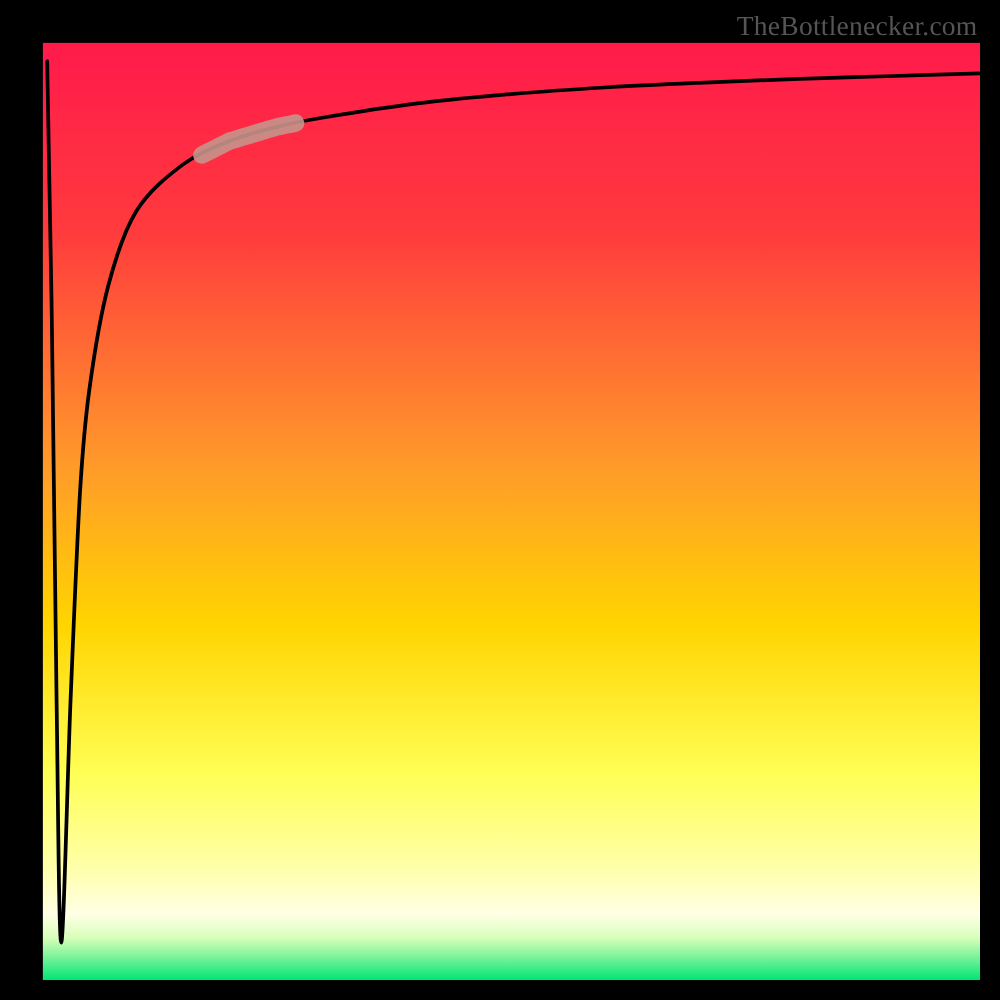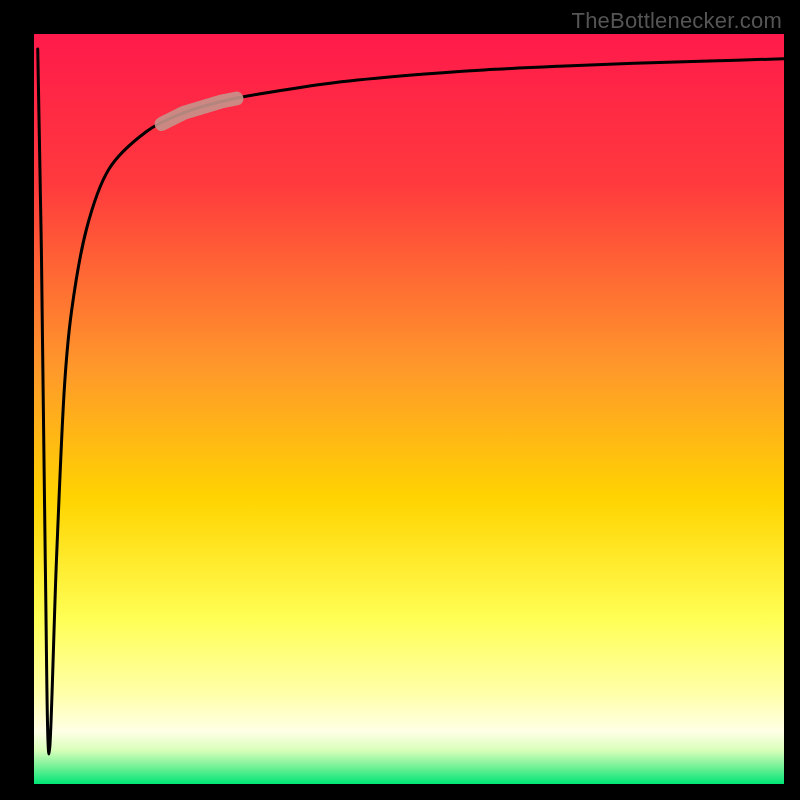--- a/index.html
+++ b/index.html
@@ -31,21 +31,21 @@
   .curve-svg {
     position: absolute;
     inset: 0;
     width: 750px;
     height: 750px;
   }
   .watermark {
     position: absolute;
     top: 8px;
     right: 18px;
-    font-family: Liberation Sans, sans-serif;
+    font-family: Liberation Serif, serif;
     font-size: 22px;
     color: #555;
     letter-spacing: 0.2px;
     user-select: none;
   }
 </style>
 </head>
 <body>
 
 <div class="frame">

